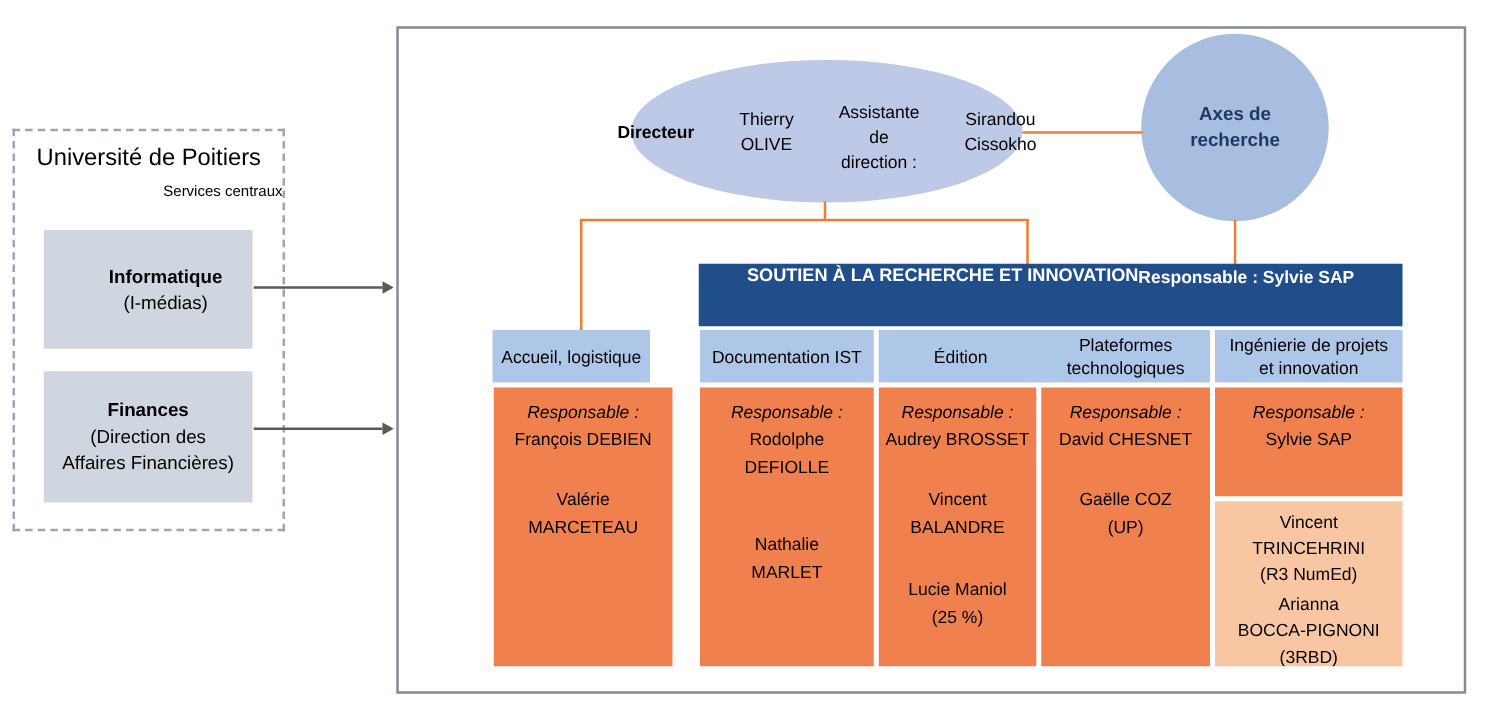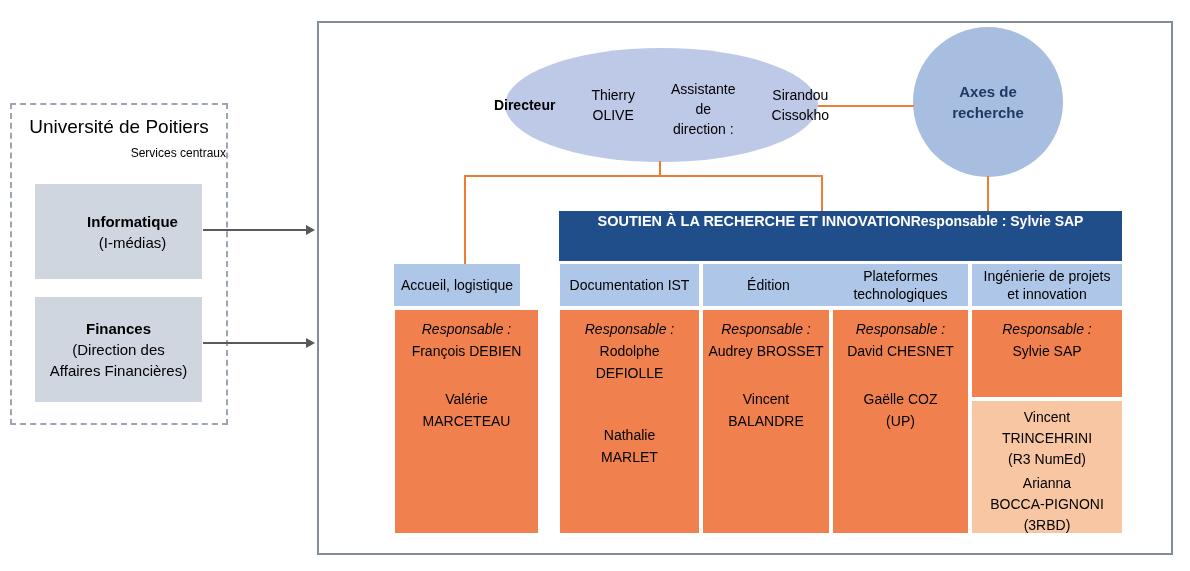--- a/index.html
+++ b/index.html
@@ -152,20 +152,24 @@
       <div class="col-header" style="left: 703px; width: 131px;">Édition</div>
       <div class="team-box tone-orange" style="left: 703px; width: 126px; top: 310px; height: 223px;">
         <div style="margin-top: 0px;">
           <div class="line resp">Responsable :</div>
           <div class="line">Audrey BROSSET</div>
         </div>
         <div style="margin-top: 26px;">
           <div class="line">Vincent</div>
           <div class="line">BALANDRE</div>
         </div>
+        <div style="margin-top: 28px;">
+          <div class="line">Lucie Maniol</div>
+          <div class="line">(25 %)</div>
+        </div>
       </div>
       <div class="col-header" style="left: 833px; width: 135px;">Plateformes technologiques</div>
       <div class="team-box tone-orange" style="left: 833px; width: 135px; top: 310px; height: 223px;">
         <div style="margin-top: 0px;">
           <div class="line resp">Responsable :</div>
           <div class="line">David CHESNET</div>
         </div>
         <div style="margin-top: 26px;">
           <div class="line">Gaëlle COZ</div>
           <div class="line">(UP)</div>

